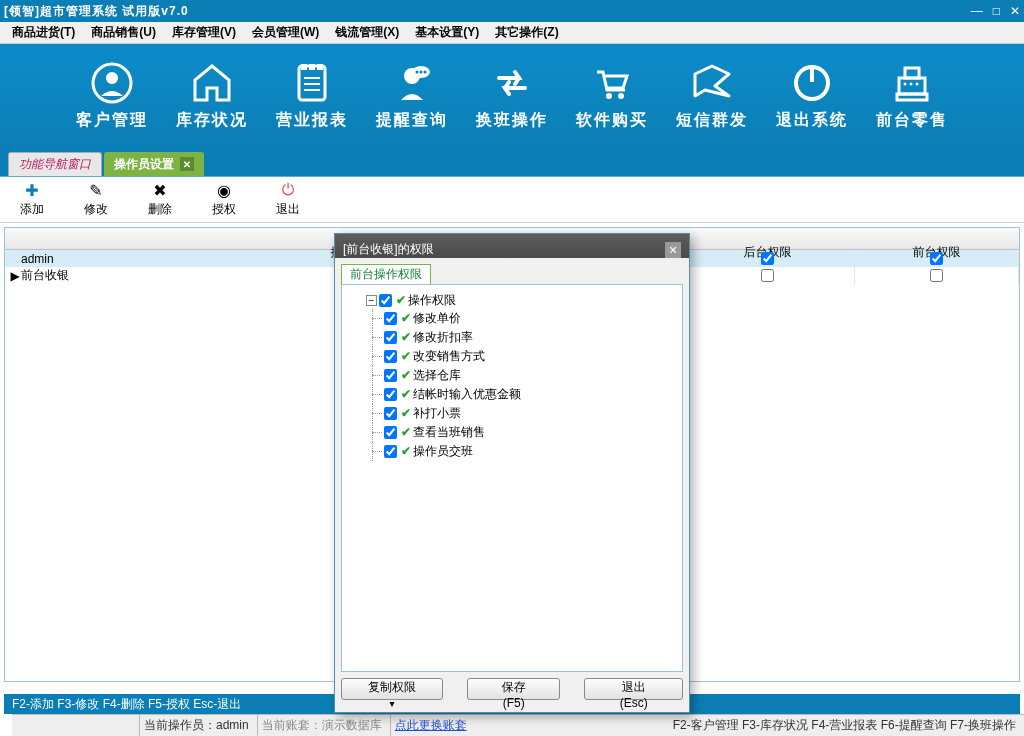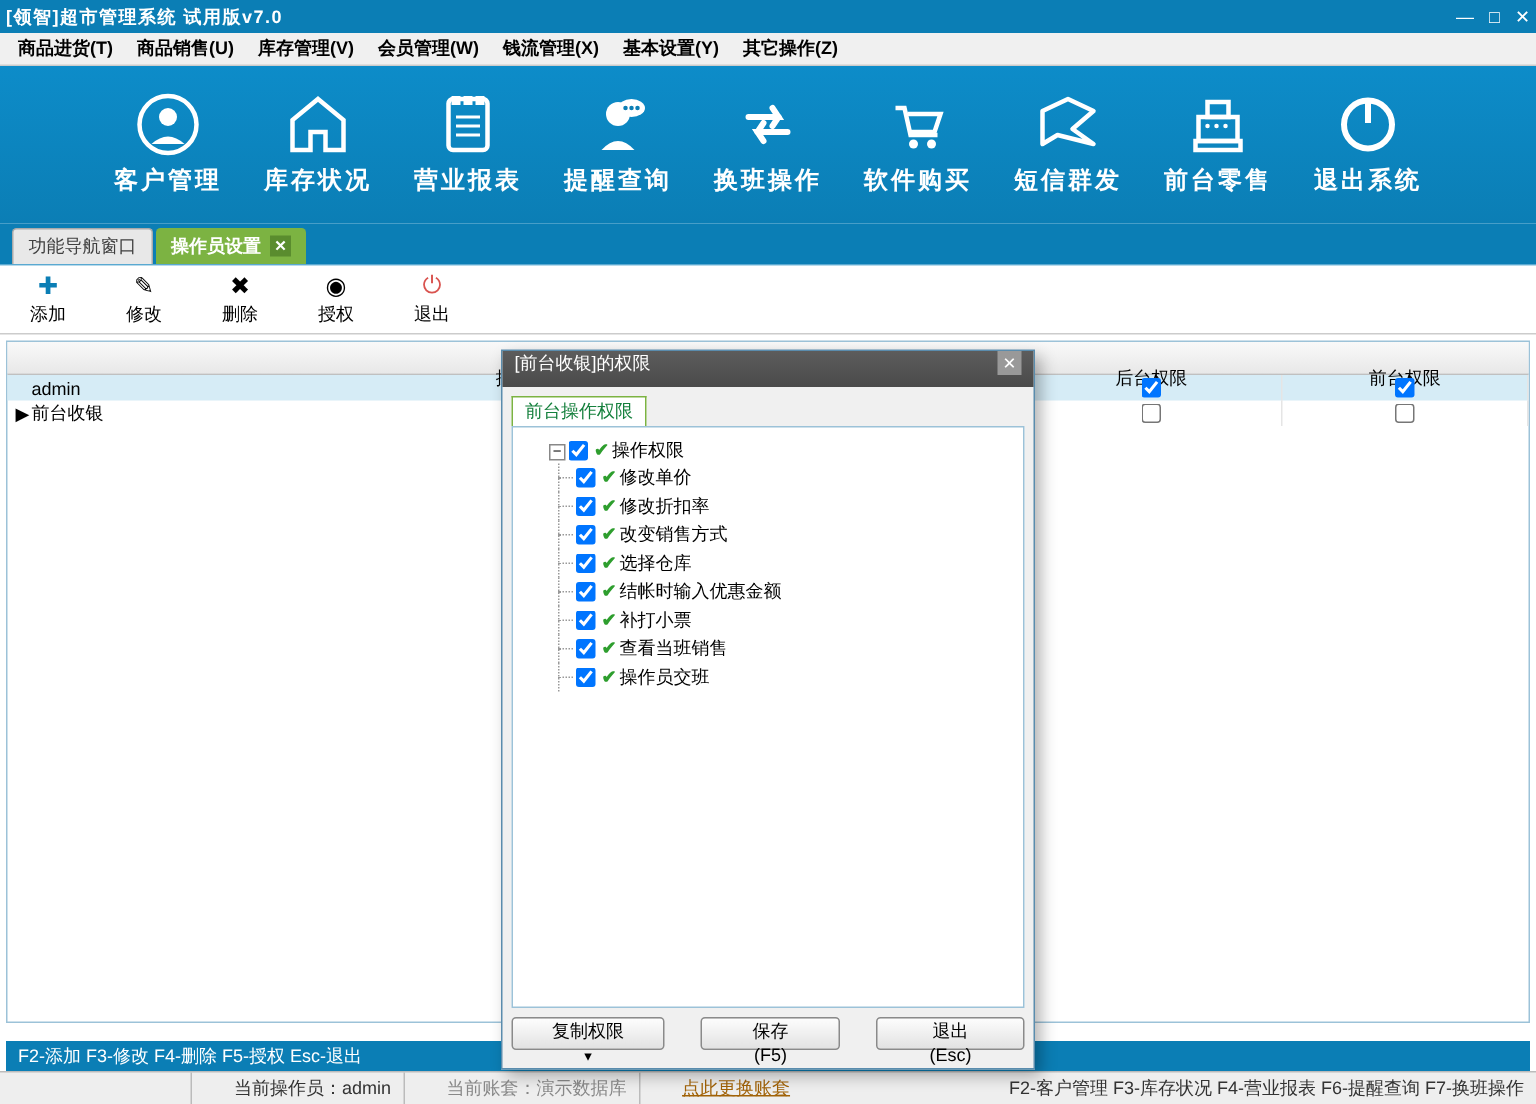--- a/index.html
+++ b/index.html
@@ -13,21 +13,21 @@
 .menubar { background: #f0f0f0; height: 22px; display: flex; align-items: center; padding: 0 8px; gap: 8px; border-bottom: 1px solid #ccc; }
 .menubar .menu-item { cursor: pointer; padding: 0 4px; font-weight: bold; }
 
 .toolbar-main { background: linear-gradient(#0d8cc9, #0b7eb5); height: 105px; display: flex; align-items: center; justify-content: center; padding: 0 10px; }
 .toolbar-main .tool-btn { display: flex; flex-direction: column; align-items: center; gap: 6px; color: #fff; cursor: pointer; width: 100px; }
 .toolbar-main .tool-btn .icon-wrap { width: 42px; height: 42px; display: flex; align-items: center; justify-content: center; }
 .toolbar-main .tool-btn .label { font-size: 16px; font-weight: bold; letter-spacing: 2px; }
 
 .tabbar { background: #0b7eb5; height: 28px; display: flex; align-items: flex-end; padding-left: 8px; border-bottom: 1px solid #5aa9d1; }
 .tabbar .tab { height: 24px; padding: 0 10px; display: flex; align-items: center; gap: 6px; border-radius: 3px 3px 0 0; margin-right: 2px; cursor: pointer; }
-.tabbar .tab.inactive { background: #e8e8e8; color: #404040; border: 1px solid #aaa; border-bottom: none; }
+.tabbar .tab.inactive { background: #e8e8e8; color: #be185d; border: 1px solid #aaa; border-bottom: none; font-style: italic; }
 .tabbar .tab.active { background: #7cb342; color: #fff; font-weight: bold; }
 .tabbar .tab .close { background: #5a8c2e; color: #fff; width: 14px; height: 14px; display: flex; align-items: center; justify-content: center; font-size: 10px; }
 
 .sub-toolbar { background: #fff; height: 46px; display: flex; align-items: center; padding-left: 20px; gap: 40px; border-bottom: 1px solid #ccc; }
 .sub-toolbar .sub-btn { display: flex; flex-direction: column; align-items: center; gap: 2px; cursor: pointer; }
 .sub-toolbar .sub-btn .sub-icon { font-size: 16px; height: 18px; }
 .sub-toolbar .sub-btn .sub-label { font-size: 12px; }
 .sub-toolbar .sub-btn.add .sub-icon { color: #0b7eb5; }
 .sub-toolbar .sub-btn.exit .sub-icon { color: #d9534f; }
 
@@ -39,27 +39,27 @@
 .col-front { width: 164px; }
 
 .grid-body .row { display: flex; height: 17px; }
 .grid-body .row.selected { background: #d6ecf6; }
 .grid-body .cell { border-right: 1px solid #e5e5e5; display:flex; align-items:center; justify-content:center; overflow:hidden; }
 .grid-body .cell.opcell { justify-content:flex-start; padding-left: 4px; }
 .row-marker { width: 12px; display:inline-block; text-align:center; }
 input[type="checkbox"].gridchk { width:13px; height:13px; }
 
 .footer-shortcuts { position:absolute; left:4px; right:4px; bottom:22px; height:20px; background:#0b7eb5; color:#fff; display:flex; align-items:center; padding:0 8px; font-size:12px; }
-.statusbar { position:absolute; left:0; right:0; bottom:0; height:22px; background:#eee; border-top:1px solid #bbb; display:flex; align-items:center; padding:0 8px; font-size:12px; color:#333; gap: 28px;}
+.statusbar { position:absolute; left:12px; right:0; bottom:0; height:22px; background:#eee; border-top:1px solid #bbb; display:flex; align-items:center; padding:0 8px; font-size:12px; color:#333; gap: 4px;}
 .statusbar .seg { border-right:1px solid #bbb; padding-right:8px; height:100%; display:flex; align-items:center;}
-.statusbar .link { color:#a16207; text-decoration: underline; cursor:pointer;}
+.statusbar .link { color:#1d4ed8; text-decoration: underline; cursor:pointer;}
 
 
 .dialog { position:absolute; left:334px; top:233px; width:356px; height:480px; background:#f0f0f0; border:1px solid #5a8cad; box-shadow: 4px 4px 10px rgba(0,0,0,0.3); display:flex; flex-direction:column;}
-.dialog .dlg-title { background: linear-gradient(#5c5c5c,#4a4a4a); color:#fff; height:24px; display:flex; align-items:flex-start; justify-content:space-between; padding:0 8px;}
+.dialog .dlg-title { background: linear-gradient(#5c5c5c,#4a4a4a); color:#fff; height:24px; display:flex; align-items:flex-end; justify-content:space-between; padding:0 8px;}
 .dialog .dlg-title .dlg-close { background:#999; width:16px; height:16px; display:flex; align-items:center; justify-content:center; cursor:pointer; font-size:11px;}
 .dialog .dlg-body { flex:1; padding:6px; display:flex; flex-direction:column;}
 .dialog .dlg-tab { height:20px; display:flex;}
 .dialog .dlg-tab .dlg-tab-item { border:1px solid #7cb342; color:#15803d; padding:1px 8px; font-size:12px; background:#fff; border-bottom:none;}
 .dialog .tree-area { flex:1; background:#fff; border:1px solid #9cc2d8; overflow:auto; padding:6px;}
 .dialog .dlg-buttons { height:34px; display:flex; align-items:center; justify-content:center; gap:24px;}
 .dialog .dlg-buttons button { height:22px; padding: 0 25px; background:linear-gradient(#fdfdfd,#e2e2e2); border:1px solid #8a8a8a; border-radius:3px; cursor:pointer;}
 .dialog .dlg-buttons .dropdown::after { content:" ▾"; font-size:10px;}
 
 .tree ul { list-style:none; padding-left: 18px;}
@@ -168,38 +168,38 @@
       <div class="icon-wrap">
         <svg width="42" height="42" viewBox="0 0 42 42">
           <path d="M4 12 L21 4 L38 12 L24 24 L38 34 L14 28 L4 34 Z" fill="none" stroke="#fff" stroke-width="3" stroke-linejoin="round"></path>
         </svg>
       </div>
       <div class="label">短信群发</div>
     </div>
     <div class="tool-btn">
       <div class="icon-wrap">
         <svg width="42" height="42" viewBox="0 0 42 42">
+          <circle cx="21" cy="21" r="16" fill="none" stroke="#fff" stroke-width="4"></circle>
+          <line x1="21" y1="4" x2="21" y2="20" stroke="#fff" stroke-width="4"></line>
+        </svg>
+      </div>
+      <div class="label">退出系统</div>
+    </div>
+    <div class="tool-btn">
+      <div class="icon-wrap">
+        <svg width="42" height="42" viewBox="0 0 42 42">
           <rect x="8" y="16" width="26" height="16" fill="none" stroke="#fff" stroke-width="3"></rect>
           <rect x="6" y="32" width="30" height="6" fill="none" stroke="#fff" stroke-width="3"></rect>
           <rect x="14" y="6" width="14" height="10" fill="none" stroke="#fff" stroke-width="3"></rect>
           <circle cx="14" cy="22" r="1.5" fill="#fff"></circle>
           <circle cx="20" cy="22" r="1.5" fill="#fff"></circle>
           <circle cx="26" cy="22" r="1.5" fill="#fff"></circle>
         </svg>
       </div>
       <div class="label">前台零售</div>
-    </div>
-    <div class="tool-btn">
-      <div class="icon-wrap">
-        <svg width="42" height="42" viewBox="0 0 42 42">
-          <circle cx="21" cy="21" r="16" fill="none" stroke="#fff" stroke-width="4"></circle>
-          <line x1="21" y1="4" x2="21" y2="20" stroke="#fff" stroke-width="4"></line>
-        </svg>
-      </div>
-      <div class="label">退出系统</div>
     </div>
   </div>
 
 <div class="tabbar">
   <div class="tab inactive">
       <span>功能导航窗口</span>
     </div>
   <div class="tab active">
     <span>操作员设置</span>
     <span class="close">✕</span>

